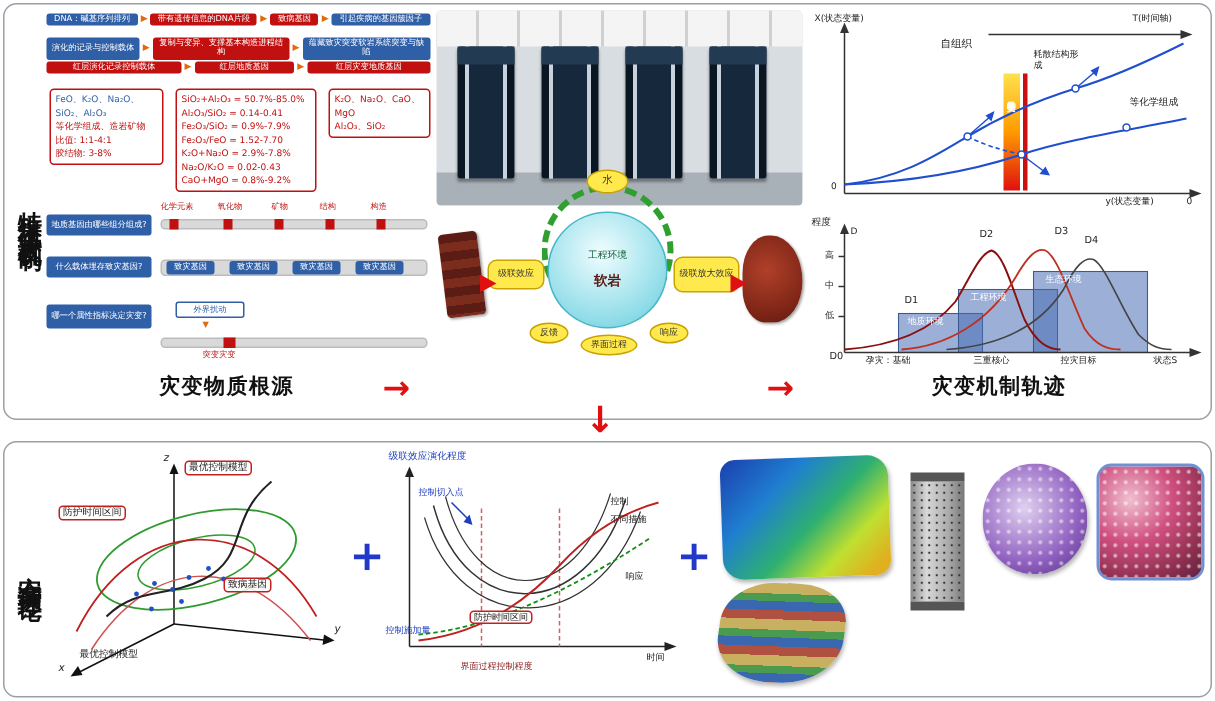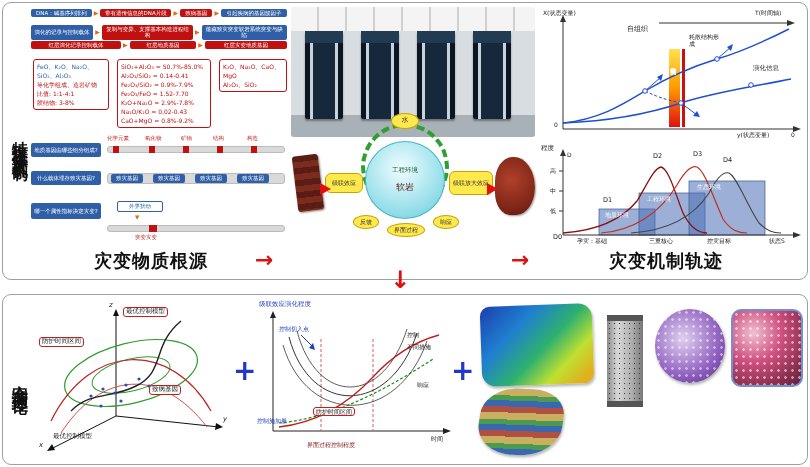--- a/index.html
+++ b/index.html
@@ -12,21 +12,21 @@
   .vlabel{position:absolute;left:6px;top:50%;transform:translateY(-50%);writing-mode:vertical-rl;text-orientation:upright;font-weight:bold;font-size:16px;letter-spacing:3px;color:#111}
   .bx{display:flex;align-items:center;justify-content:center;text-align:center;color:#fff;border-radius:2px;line-height:1.15;padding:1px 2px}
   .bblue{background:#2f5fa7}.bred{background:#c01010}
   .f5{font-size:5.5px}.f6{font-size:6px}.f65{font-size:6.5px}.f7{font-size:7px}
   .obx{position:absolute;border:1px solid #c01010;color:#c01010;background:#fff;border-radius:3px;padding:2px 3px;font-size:6px;line-height:1.5;text-align:left}
   .obx .bl{color:#2f5fa7}
   .flowrow{position:absolute;display:flex;align-items:stretch;gap:2px}
   .farr{color:#e06a10;font-size:6px;align-self:center;line-height:1}
   .bar{position:absolute;background:#d9d9d9;border:0.5px solid #bcbcbc;border-radius:3px}
   .seg{position:absolute;background:#c01010}
-  .cap{position:absolute;font-weight:bold;font-size:18px;color:#111;text-align:center;letter-spacing:1px}
+  .cap{position:absolute;font-weight:bold;font-size:14px;color:#111;text-align:center;letter-spacing:1px}
   .caparr{position:absolute;color:#e01010;font-weight:bold;font-size:22px;line-height:1}
   .plus{position:absolute;color:#2238c8;font-weight:bold;font-size:28px;line-height:1}
   .ellipse{position:absolute;border-radius:50%;display:flex;align-items:center;justify-content:center;text-align:center;line-height:1.1}
   .yel{background:#ffe94d;border:1px solid #c8a300;color:#333}
   .tri-r{position:absolute;width:0;height:0;border-top:6px solid transparent;border-bottom:6px solid transparent;border-left:11px solid #e01010}
   .lbl{position:absolute;color:#222;line-height:1.2}
   .blue-t{color:#1f3fc0}.red-t{color:#c02020}.white-t{color:#fff}
   .tagbox{border:1px solid #c02020;border-radius:3px;padding:0 2px;background:rgba(255,255,255,.85);color:#222}
   .machine{position:absolute;top:24px;width:38px;height:88px;border-radius:2px;
     background:linear-gradient(90deg,#0b1623 0 14%,#c7d2dc 14% 21%,#16283c 21% 79%,#c7d2dc 79% 86%,#0b1623 86%);box-shadow:0 2px 2px rgba(0,0,0,.35)}
@@ -128,21 +128,21 @@
         <div class="abs" style="left:0;bottom:0;width:100%;height:22px;background:#a9b1b8"></div>
         <div class="machine" style="left:14px"></div>
         <div class="machine" style="left:70px"></div>
         <div class="machine" style="left:126px"></div>
         <div class="machine" style="left:182px"></div>
       </div>
 
       <div class="gear" style="left:70px;top:116px;width:88px;height:88px"></div>
       <div class="core" style="left:74px;top:134px;width:80px;height:78px">
         <span class="f65" style="color:#0a5a30">工程环境</span>
-        <span style="font-size:9px;font-weight:normal;color:#5a1c14">软岩</span>
+        <span style="font-size:9px;font-weight:bold;color:#5a1c14">软岩</span>
       </div>
       <div class="ellipse yel f7" style="left:100px;top:106px;width:28px;height:16px">水</div>
       <div class="ellipse yel f6" style="left:34px;top:166px;width:38px;height:20px;border-radius:6px">级联效应</div>
       <div class="ellipse yel f6" style="left:158px;top:164px;width:44px;height:24px;border-radius:6px">级联放大效应</div>
       <div class="ellipse yel f6" style="left:62px;top:208px;width:26px;height:14px">反馈</div>
       <div class="ellipse yel f6" style="left:96px;top:216px;width:38px;height:14px">界面过程</div>
       <div class="ellipse yel f6" style="left:142px;top:208px;width:26px;height:14px">响应</div>
 
       <div class="sampleL" style="left:4px;top:148px;width:26px;height:56px"></div>
       <div class="sampleR" style="left:204px;top:150px;width:40px;height:58px"></div>
@@ -180,21 +180,21 @@
           <polygon points="159,110 152,109 156,104" fill="#1f4fd0"></polygon>
           <circle cx="104" cy="84" r="2.3" fill="#fff" stroke="#1f4fd0"></circle>
           <circle cx="140" cy="96" r="2.3" fill="#fff" stroke="#1f4fd0"></circle>
           <circle cx="176" cy="52" r="2.3" fill="#fff" stroke="#1f4fd0"></circle>
           <circle cx="210" cy="78" r="2.3" fill="#fff" stroke="#1f4fd0"></circle>
         </svg>
         <span class="lbl f6" style="left:2px;top:2px">X(状态变量)</span>
         <span class="lbl f6" style="left:214px;top:2px">T(时间轴)</span>
         <span class="lbl f7" style="left:86px;top:18px">自组织</span>
         <span class="lbl f6" style="left:148px;top:26px;width:34px">耗散结构形成</span>
-        <span class="lbl f65" style="left:212px;top:58px">演化信息</span>
+        <span class="lbl f65" style="left:212px;top:58px">等化学组成</span>
         <span class="lbl f6 white-t" style="left:129px;top:56px;writing-mode:vertical-rl;text-orientation:upright;font-weight:bold">灾变临界</span>
         <span class="lbl f6" style="left:196px;top:124px">y(状态变量)</span>
         <span class="lbl f6" style="left:13px;top:114px">0</span>
         <span class="lbl f6" style="left:250px;top:124px">0</span>
       </div>
 
       <div class="abs" style="left:0;top:138px;width:266px;height:102px">
         <svg width="266" height="102" viewBox="0 0 266 102">
           <rect x="58" y="64" width="56" height="26" fill="rgba(74,110,180,0.55)" stroke="#3a5a90" stroke-width="0.7"></rect>
           <rect x="98" y="48" width="66" height="42" fill="rgba(74,110,180,0.55)" stroke="#3a5a90" stroke-width="0.7"></rect>
@@ -209,21 +209,21 @@
           <path d="M22,88 C50,86 78,78 96,56 C106,40 112,24 120,22 C128,24 134,48 142,68 C150,84 158,88 166,88" fill="none" stroke="#8a1010" stroke-width="1.3"></path>
           <path d="M60,88 C90,86 118,70 136,40 C144,26 150,20 156,22 C164,26 172,52 182,74 C190,86 198,88 206,88" fill="none" stroke="#c03020" stroke-width="1.2"></path>
           <path d="M90,88 C120,86 150,76 168,48 C176,32 182,26 188,28 C196,32 206,60 218,78 C226,86 232,88 240,88" fill="none" stroke="#444" stroke-width="1.1"></path>
         </svg>
         <span class="lbl f65" style="left:0;top:0">程度</span>
         <span class="lbl f6" style="left:26px;top:6px">D</span>
         <span class="lbl f6" style="left:9px;top:22px">高</span>
         <span class="lbl f6" style="left:9px;top:42px">中</span>
         <span class="lbl f6" style="left:9px;top:62px">低</span>
         <span class="lbl f65" style="left:112px;top:8px">D2</span>
-        <span class="lbl f65" style="left:152px;top:6px">D3</span>
+        <span class="lbl f65" style="left:162px;top:6px">D3</span>
         <span class="lbl f65" style="left:182px;top:12px">D4</span>
         <span class="lbl f65" style="left:62px;top:52px">D1</span>
         <span class="lbl f6 white-t" style="left:64px;top:66px">地质环境</span>
         <span class="lbl f6 white-t" style="left:106px;top:50px">工程环境</span>
         <span class="lbl f6 white-t" style="left:156px;top:38px">生态环境</span>
         <span class="lbl f65" style="left:12px;top:89px">D0</span>
         <span class="lbl f6" style="left:36px;top:92px">孕灾：基础</span>
         <span class="lbl f6" style="left:108px;top:92px">三重核心</span>
         <span class="lbl f6" style="left:166px;top:92px">控灾目标</span>
         <span class="lbl f6" style="left:228px;top:92px">状态S</span>

